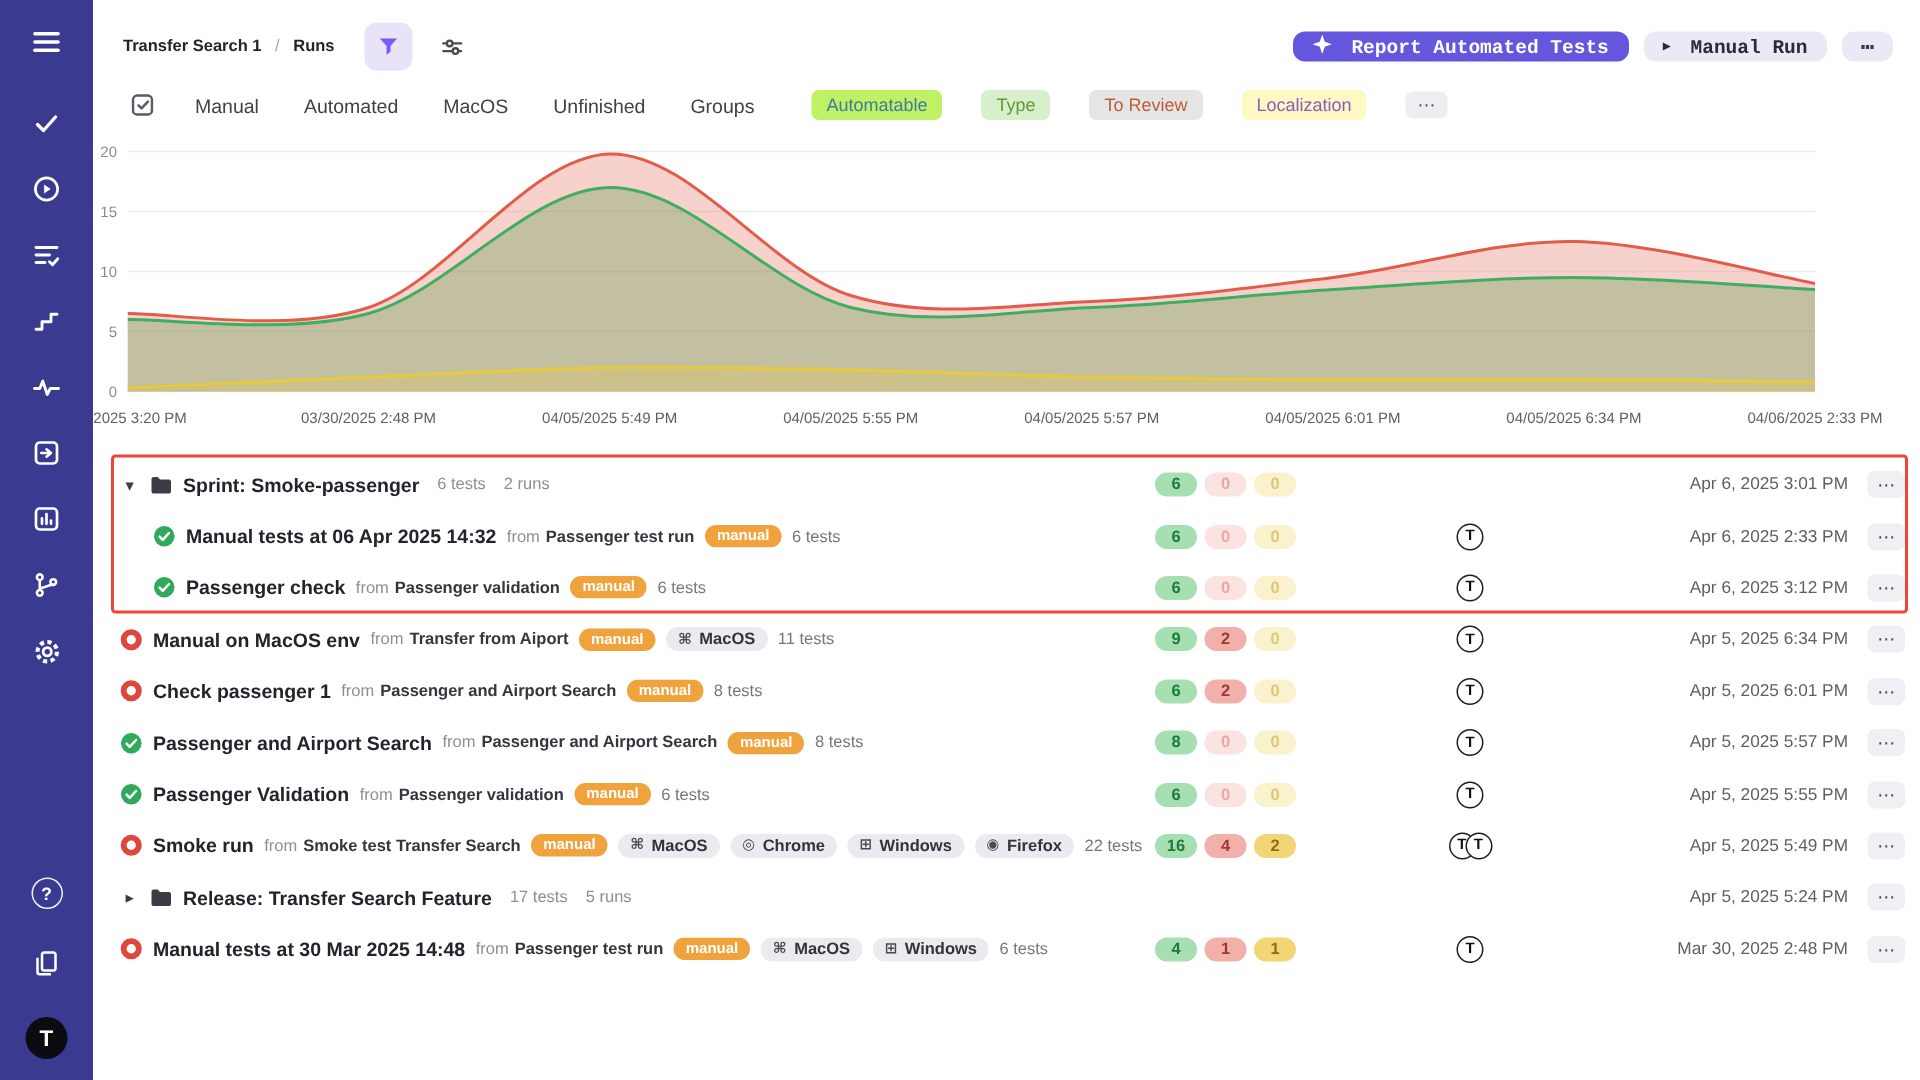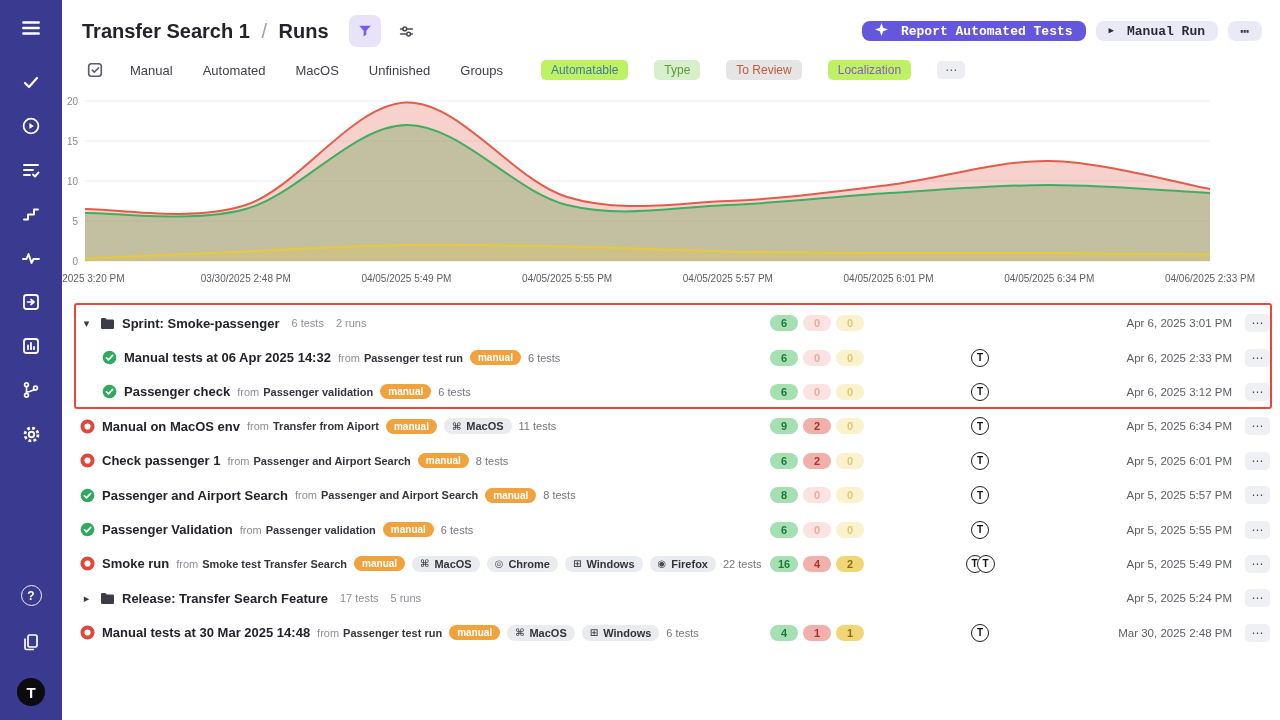--- a/index.html
+++ b/index.html
@@ -16,21 +16,21 @@
 .side-menu{margin-bottom:10px}
 .side-bottom{margin-top:auto;display:flex;flex-direction:column;align-items:center;gap:24px}
 .help-circle{width:21px;height:21px;border:1.7px solid rgba(255,255,255,.92);border-radius:50%;
   color:#fff;font-size:12px;font-weight:700;display:flex;align-items:center;justify-content:center}
 .logo-circle{width:28px;height:28px;background:#0b0b10;border-radius:50%;color:#fff;font-size:15px;
   font-weight:700;display:flex;align-items:center;justify-content:center}
 
 
 .main{flex:1;position:relative;min-width:0}
 .topbar{display:flex;align-items:center;gap:10px;padding:15px 18px 9px 20px}
-.crumbs{font-size:20px;font-weight:700;white-space:nowrap}
+.crumbs{font-size:11px;font-weight:700;white-space:nowrap}
 .crumbs .slash{color:#9aa0ab;font-weight:400;margin:0 6px}
 .iconbtn{width:32px;height:32px;border:none;border-radius:8px;display:flex;align-items:center;
   justify-content:center;cursor:pointer;background:transparent}
 .filterbtn{background:#e9e3f9;margin-left:10px}
 .search{display:flex;align-items:center;gap:7px;border:1px solid #d8dae2;border-radius:6px;
   height:30px;padding:0 10px;margin-left:6px}
 .search input{border:none;outline:none;font-size:12px;width:128px;font-family:inherit;color:#3a3a44}
 .search input::placeholder{color:#9aa0ab}
 .spacer{flex:1}
 .btn{display:inline-flex;align-items:center;gap:13px;height:20px;padding:0 13px;border:none;
@@ -43,21 +43,21 @@
 
 .tabsrow{display:flex;align-items:center;padding:4px 18px 10px 24px}
 .bulk{margin-right:26px;cursor:pointer;display:flex}
 .tabs{display:flex;gap:30px;margin-right:38px}
 .tab{font-size:13px;color:#404049;font-weight:500;cursor:pointer;white-space:nowrap}
 .chips{display:flex;gap:26px;align-items:center}
 .chip{font-size:12px;font-weight:500;padding:3px 10px;border-radius:5px;cursor:pointer;white-space:nowrap}
 .chip-blue{background:#bef264;color:#44799f}
 .chip-green{background:#d8efcb;color:#5f9a3c}
 .chip-red{background:#e5e5e5;color:#bf5b38}
-.chip-purple{background:#bef264;color:#8a5cc0}
+.chip-purple{background:#fef9c3;color:#8a5cc0}
 .chip-more{background:#eceef2;color:#5a5a64;padding:2px 8px}
 
 
 .chartwrap{padding-top:4px}
 .chartwrap svg{display:block}
 
 
 .viewrow{display:flex;justify-content:flex-end;align-items:center;gap:10px;padding:12px 22px 2px}
 .customview{display:inline-flex;align-items:center;gap:7px;height:24px;padding:0 10px;background:#eef0f4;
   border:none;border-radius:6px;font-size:12px;font-weight:500;color:#34343e;font-family:inherit;cursor:pointer}

